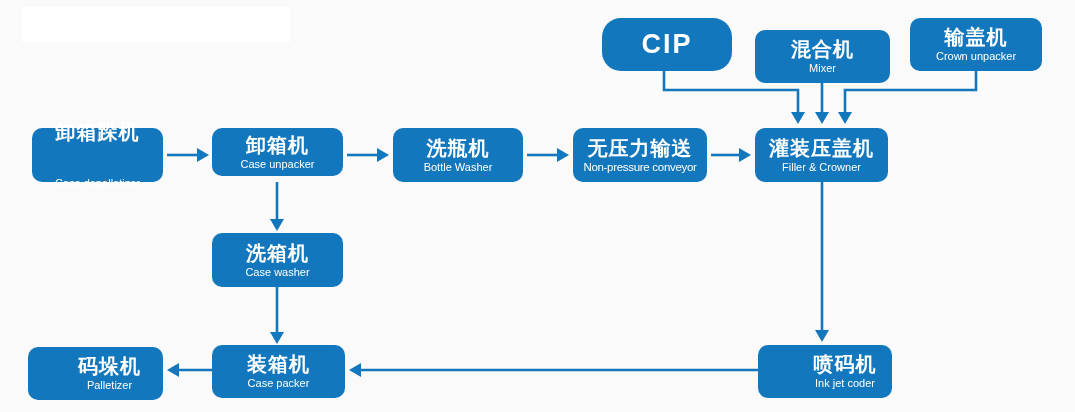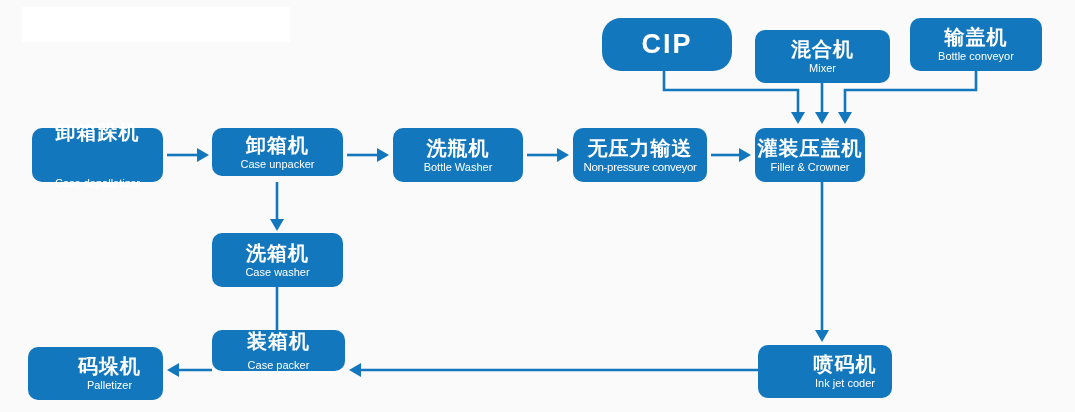--- a/index.html
+++ b/index.html
@@ -124,21 +124,21 @@
 
   </div>
 
   <div class="node" style="left:755px; top:18px; width:135px; height:53px;margin-top:12px;">
     <div class="zh">混合机</div>
     <div class="en">Mixer</div>
   </div>
 
   <div class="node" style="left:910px; top:18px; width:132px; height:53px;text-align:right;">
     <div class="zh">输盖机</div>
-    <div class="en">Bottle conveyor</div>
+    <div class="en">Crown unpacker</div>
   </div>
 
   <div class="node" style="left:32px; top:128px; width:131px; height:54px;gap:32px;">
     <div class="zh">卸箱跺机</div>
     <div class="en">Case  depalletizer</div>
   </div>
 
   <div class="node" style="left:212px; top:128px; width:131px; height:48px;">
     <div class="zh">卸箱机</div>
     <div class="en">Case unpacker</div>
@@ -147,36 +147,36 @@
   <div class="node" style="left:393px; top:128px; width:130px; height:54px;">
     <div class="zh">洗瓶机</div>
     <div class="en">Bottle Washer</div>
   </div>
 
   <div class="node" style="left:573px; top:128px; width:134px; height:54px;">
     <div class="zh">无压力输送</div>
     <div class="en condensed">Non-pressure conveyor</div>
   </div>
 
-  <div class="node" style="left:755px; top:128px; width:110px; height:54px;">
+  <div class="node" style="left:755px; top:128px; width:133px; height:54px;">
     <div class="zh">灌装压盖机</div>
     <div class="en">Filler &amp; Crowner</div>
   </div>
 
   <div class="node" style="left:212px; top:233px; width:131px; height:54px;">
     <div class="zh">洗箱机</div>
     <div class="en">Case washer</div>
   </div>
 
   <div class="node" style="left:28px; top:347px; width:135px; height:53px;padding-left:28px;">
     <div class="zh">码垛机</div>
     <div class="en">Palletizer</div>
   </div>
 
-  <div class="node" style="left:212px; top:330px; width:133px; height:41px;justify-content:space-between;">
+  <div class="node" style="left:212px; top:345px; width:133px; height:53px;">
     <div class="zh">装箱机</div>
     <div class="en">Case packer</div>
   </div>
 
   <div class="node" style="left:758px; top:345px; width:134px; height:53px;padding-left:40px;">
     <div class="zh">喷码机</div>
     <div class="en">Ink jet coder</div>
   </div>
 
 </div>

